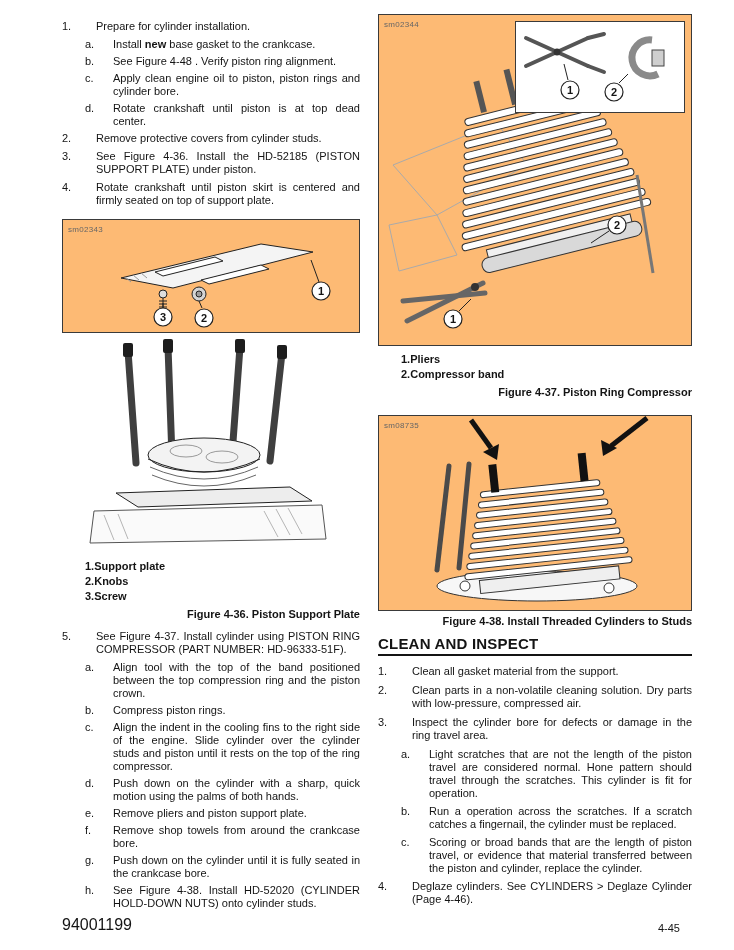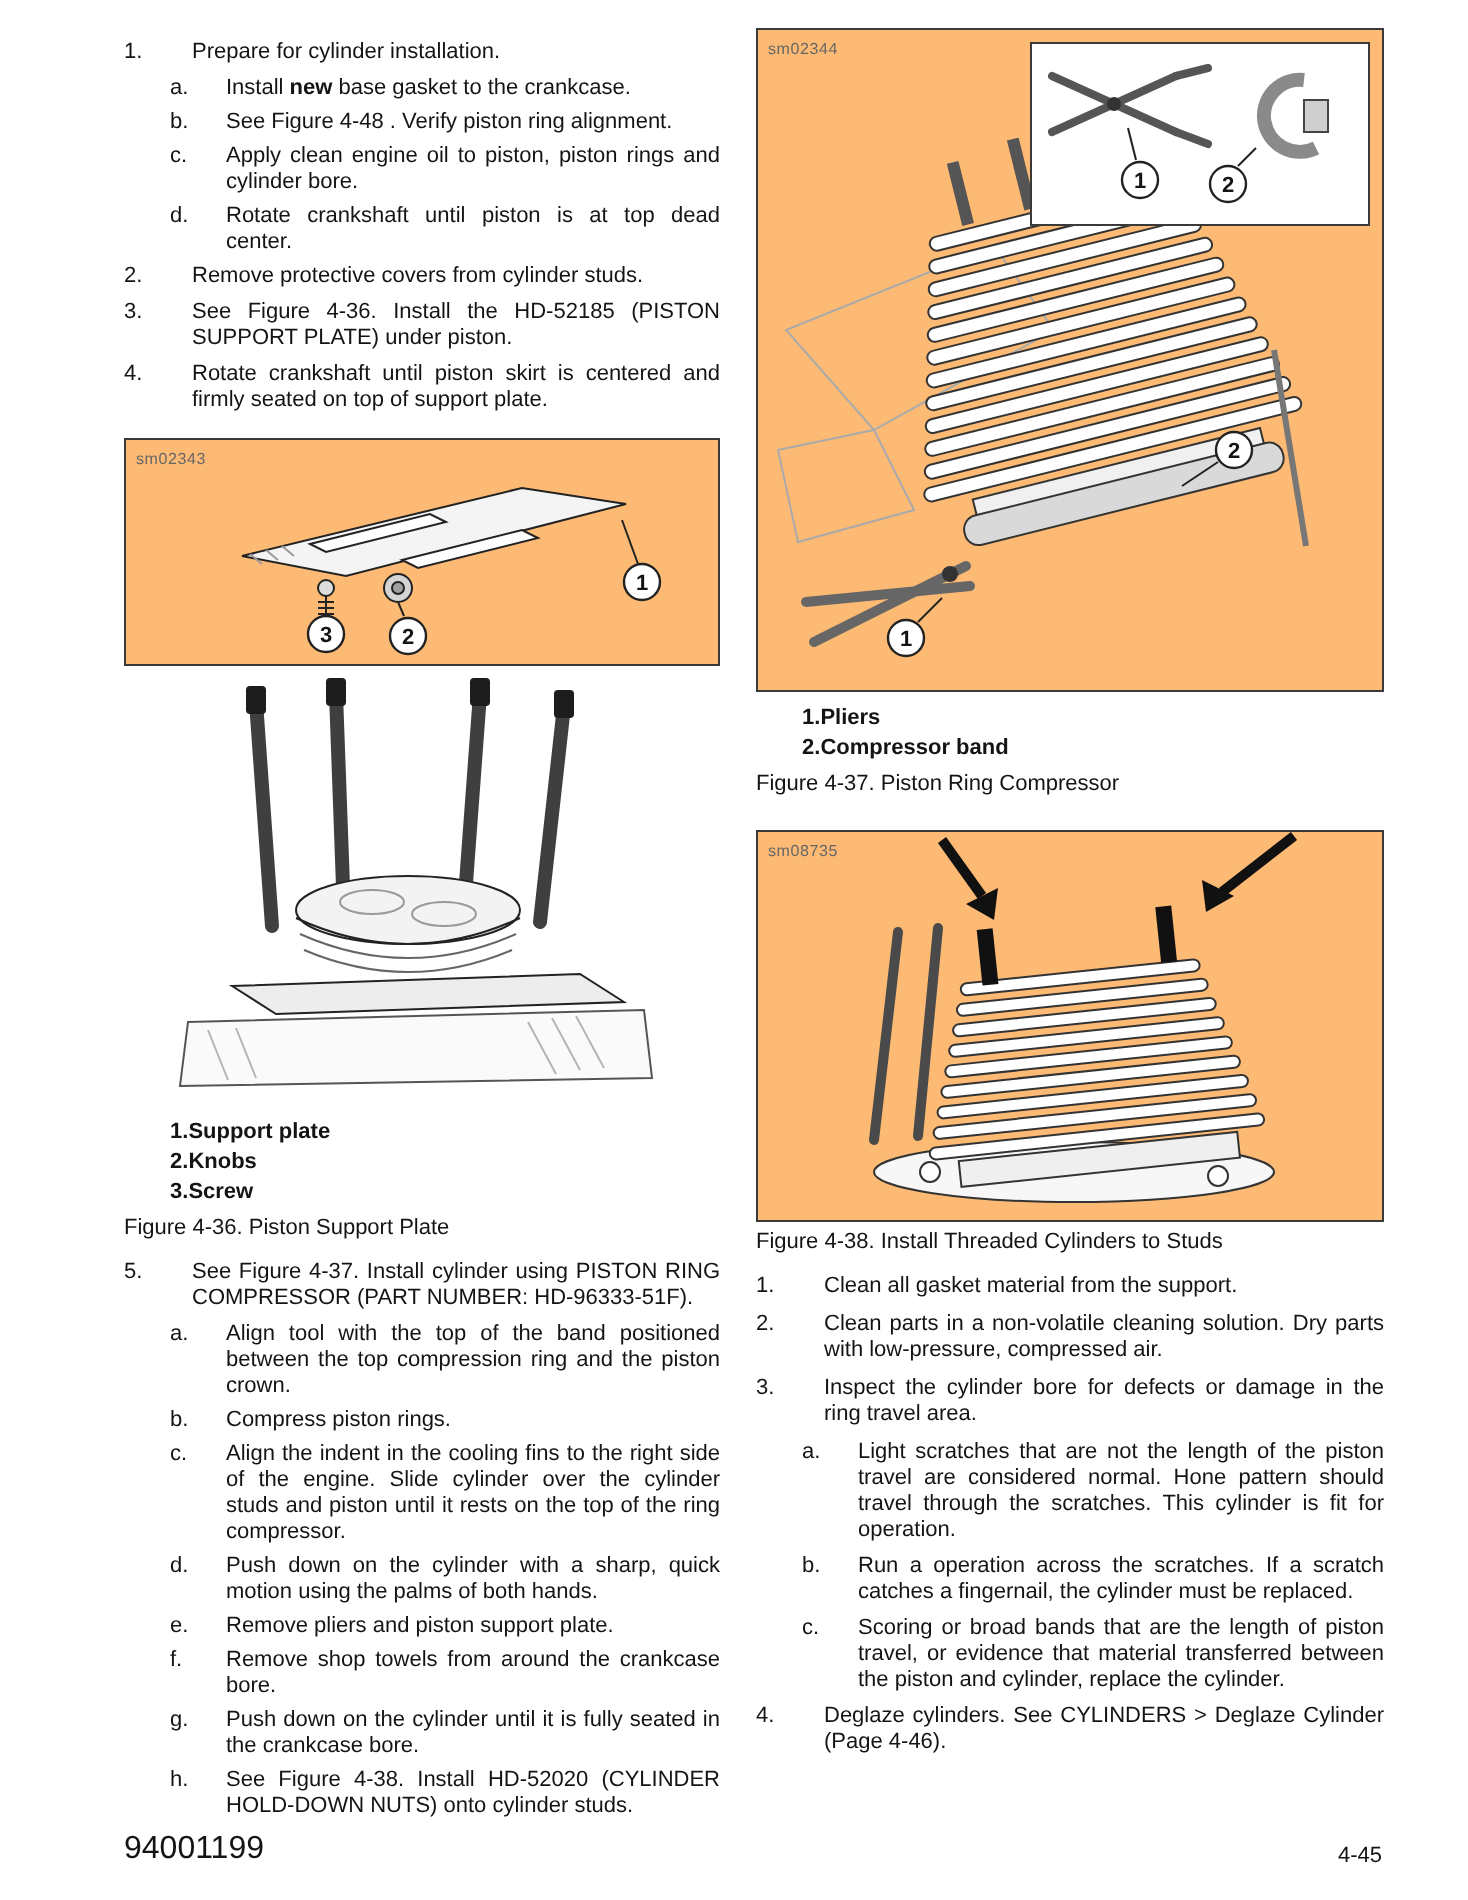--- a/index.html
+++ b/index.html
@@ -23,39 +23,39 @@
   .figtag { position:absolute; top:3px; left:5px; font-size:8px; color:#666; letter-spacing:0.3px; }
 
   .fig36-inset { margin-top:12px; height:114px; }
   .fig36-main  { margin-top:2px; height:218px; }
 
   .legend { margin-top:6px; }
   .legend-row { display:flex; font-weight:bold; line-height:15px; }
   .legend-row .ln { flex:0 0 30px; padding-left:23px; }
   .legend-row .ll { flex:1; }
 
-  .caption { font-weight:normal; text-align:left; margin:4px 0 9px 0; }
+  .caption { font-weight:bold; text-align:right; margin:4px 0 9px 0; }
 
   .fig37-box { height:332px; }
   .fig37-inset {
     position:absolute; top:6px; right:6px; width:170px; height:92px;
     border:1px solid #3a3a3a; background:#fff;
   }
   .fig38-box { margin-top:16px; height:196px; }
 
   .section-heading {
     font-size:15px; font-weight:bold; letter-spacing:0.2px;
     border-bottom:2px solid #141414; padding-bottom:4px;
     margin:2px 0 9px 0;
   }
   .right-steps .step { margin-bottom:6px; }
   .right-steps .step.sub { margin-bottom:5px; }
 
   .footer-left  { position:absolute; left:62px;  bottom:16px; font-size:16px; }
-  .footer-right { position:absolute; right:43px; bottom:16px; font-size:11px;margin-left:42px; }
+  .footer-right { position:absolute; right:54px; bottom:16px; font-size:11px;margin-left:42px; }
 
   svg { display:block; }
   svg text.callout {
     font-family:"Liberation Sans", sans-serif;
     font-size:11px; font-weight:bold; fill:#141414;
   }
 </style>
 </head>
 <body>
 
@@ -356,20 +356,21 @@
           <polygon points="118,44 104,36 120,28" fill="#111"></polygon>
         </g>
         <g>
           <line x1="268" y1="2" x2="232" y2="30" stroke="#111" stroke-width="5"></line>
           <polygon points="224,40 222,24 238,32" fill="#111"></polygon>
         </g>
       </svg>
     </div>
     <div class="caption">Figure 4-38. Install Threaded Cylinders to Studs</div>
 
+    <div class="section-heading">CLEAN AND INSPECT</div>
 
     <div class="right-steps">
       <div class="step">
         <span class="n">1.</span>
         <span class="t">Clean all gasket material from the support.</span>
       </div>
       <div class="step">
         <span class="n">2.</span>
         <span class="t">Clean parts in a non-volatile cleaning solution. Dry parts with low-pressure, compressed air.</span>
       </div>

